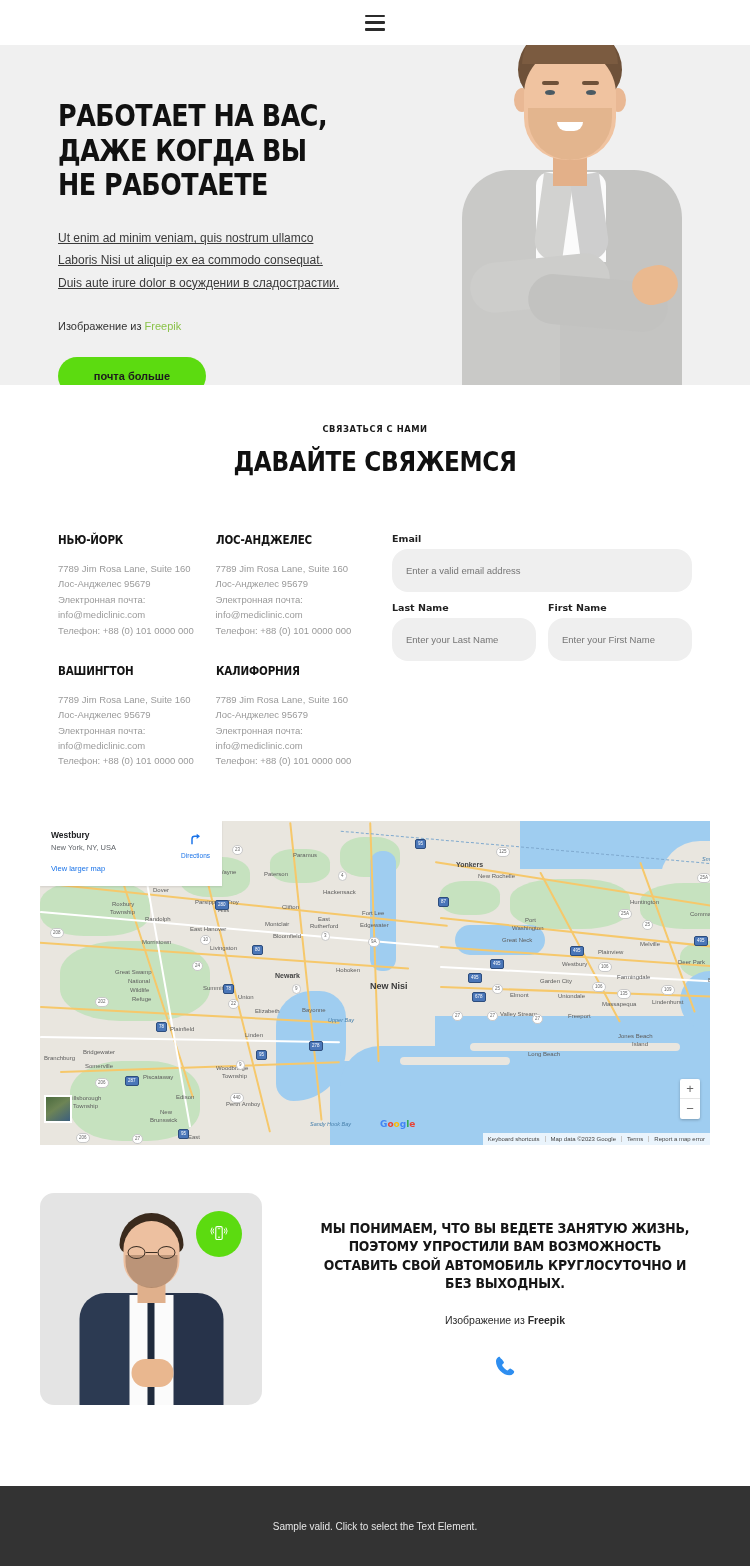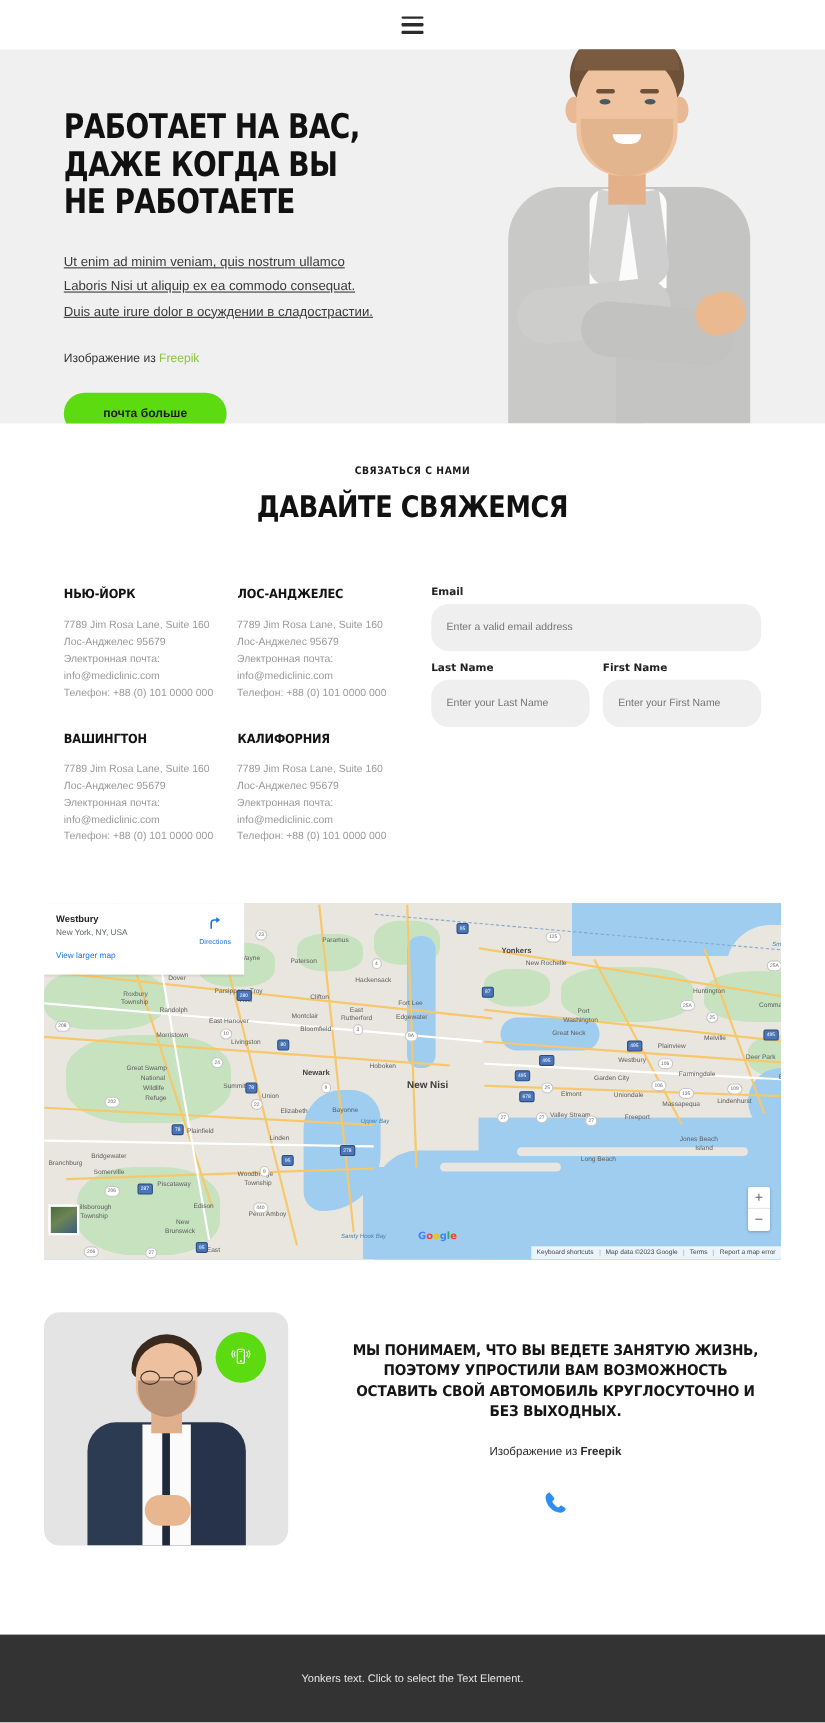--- a/index.html
+++ b/index.html
@@ -771,14 +771,14 @@
     </div>
     <div class="cta-phone">
       <svg width="24" height="24" viewBox="0 0 24 24">
         <path d="M6.6 2.8 C5.2 2.8 3 4.9 3 7.4 c0 7 7.1 13.8 13.6 13.8 2.6 0 4.6 -2.1 4.6 -3.5 0 -0.6 -3.4 -3.1 -4.1 -3.1 -0.8 0 -1.8 1.9 -2.6 1.9 -1.3 0 -5.4 -4.1 -5.4 -5.4 0 -0.8 1.9 -1.7 1.9 -2.6 0 -0.8 -2.6 -4.1 -3.2 -4.1 z" fill="#2e8ef0"></path>
       </svg>
     </div>
   </div>
 </section>
 
 <footer class="footer">
-  <div class="footer-text">Yonkers text. Click to select the Text Element.</div>
+  <div class="footer-text">Sample valid. Click to select the Text Element.</div>
 </footer>
 
 </body></html>

